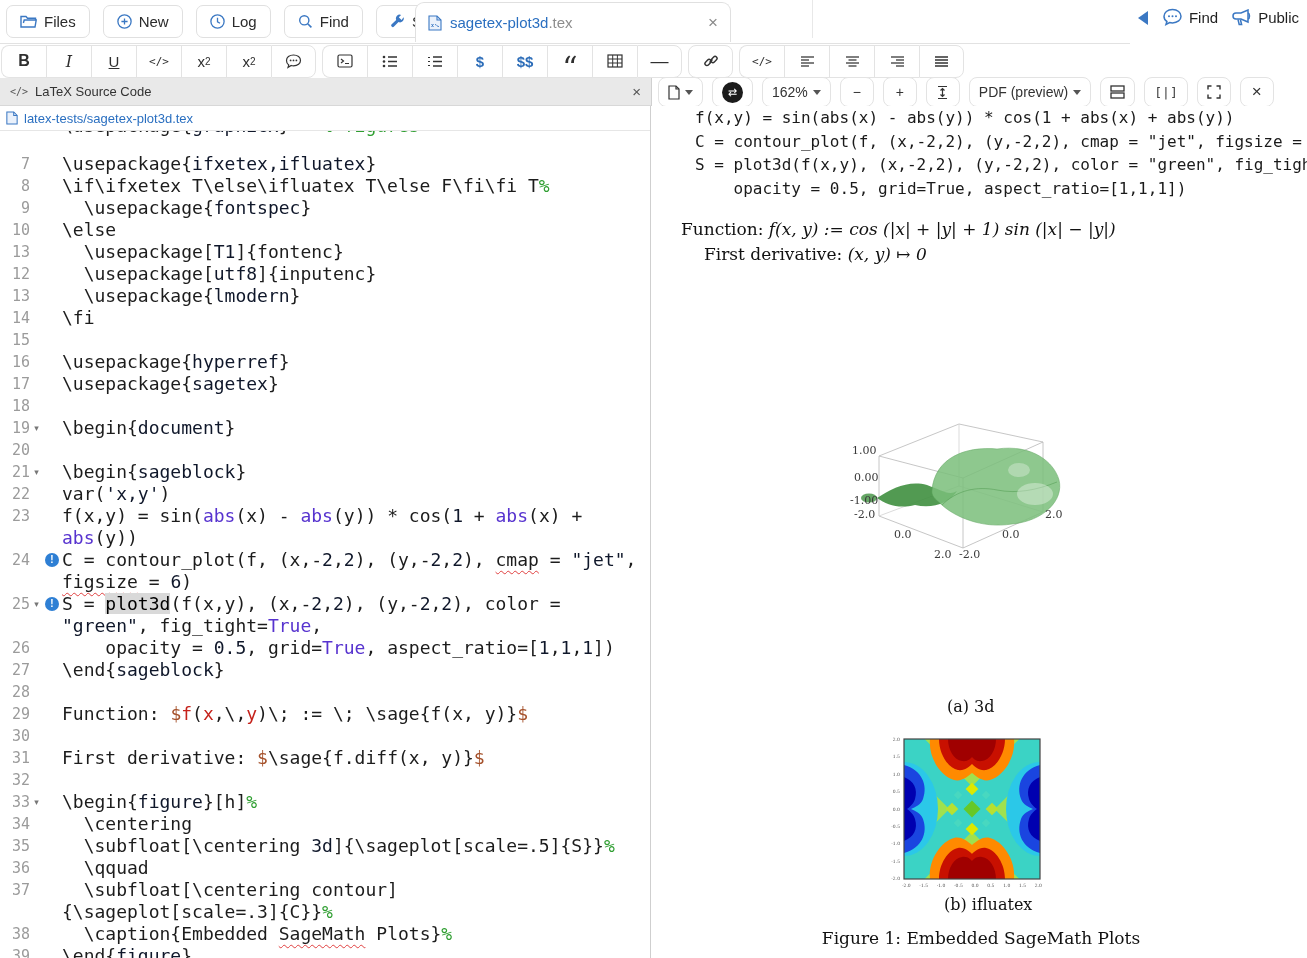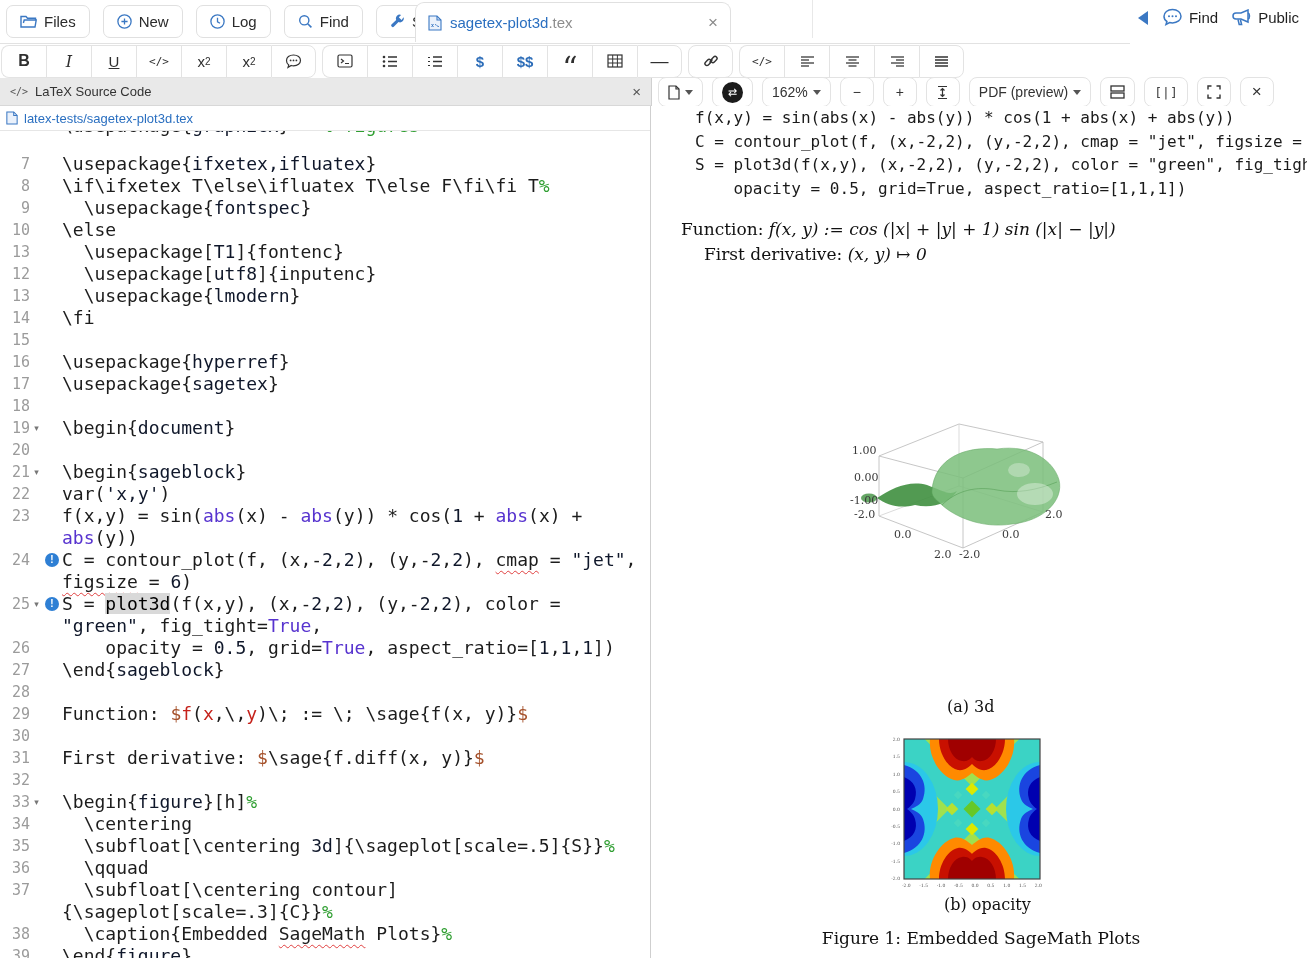--- a/index.html
+++ b/index.html
@@ -746,17 +746,17 @@
           <span class="tick-s">-1.5</span>
           <span class="tick-s">-1.0</span>
           <span class="tick-s">-0.5</span>
           <span class="tick-s">0.0</span>
           <span class="tick-s">0.5</span>
           <span class="tick-s">1.0</span>
           <span class="tick-s">1.5</span>
           <span class="tick-s">2.0</span>
         </div>
     </div>
-    <span class="subcap" style="left:293px; top:789px;">(b) opacity</span>
+    <span class="subcap" style="left:293px; top:789px;">(b) ifluatex</span>
 
     <div class="figcap">Figure 1: Embedded SageMath Plots</div>
   </div>
 </div>
 
 </body></html>

